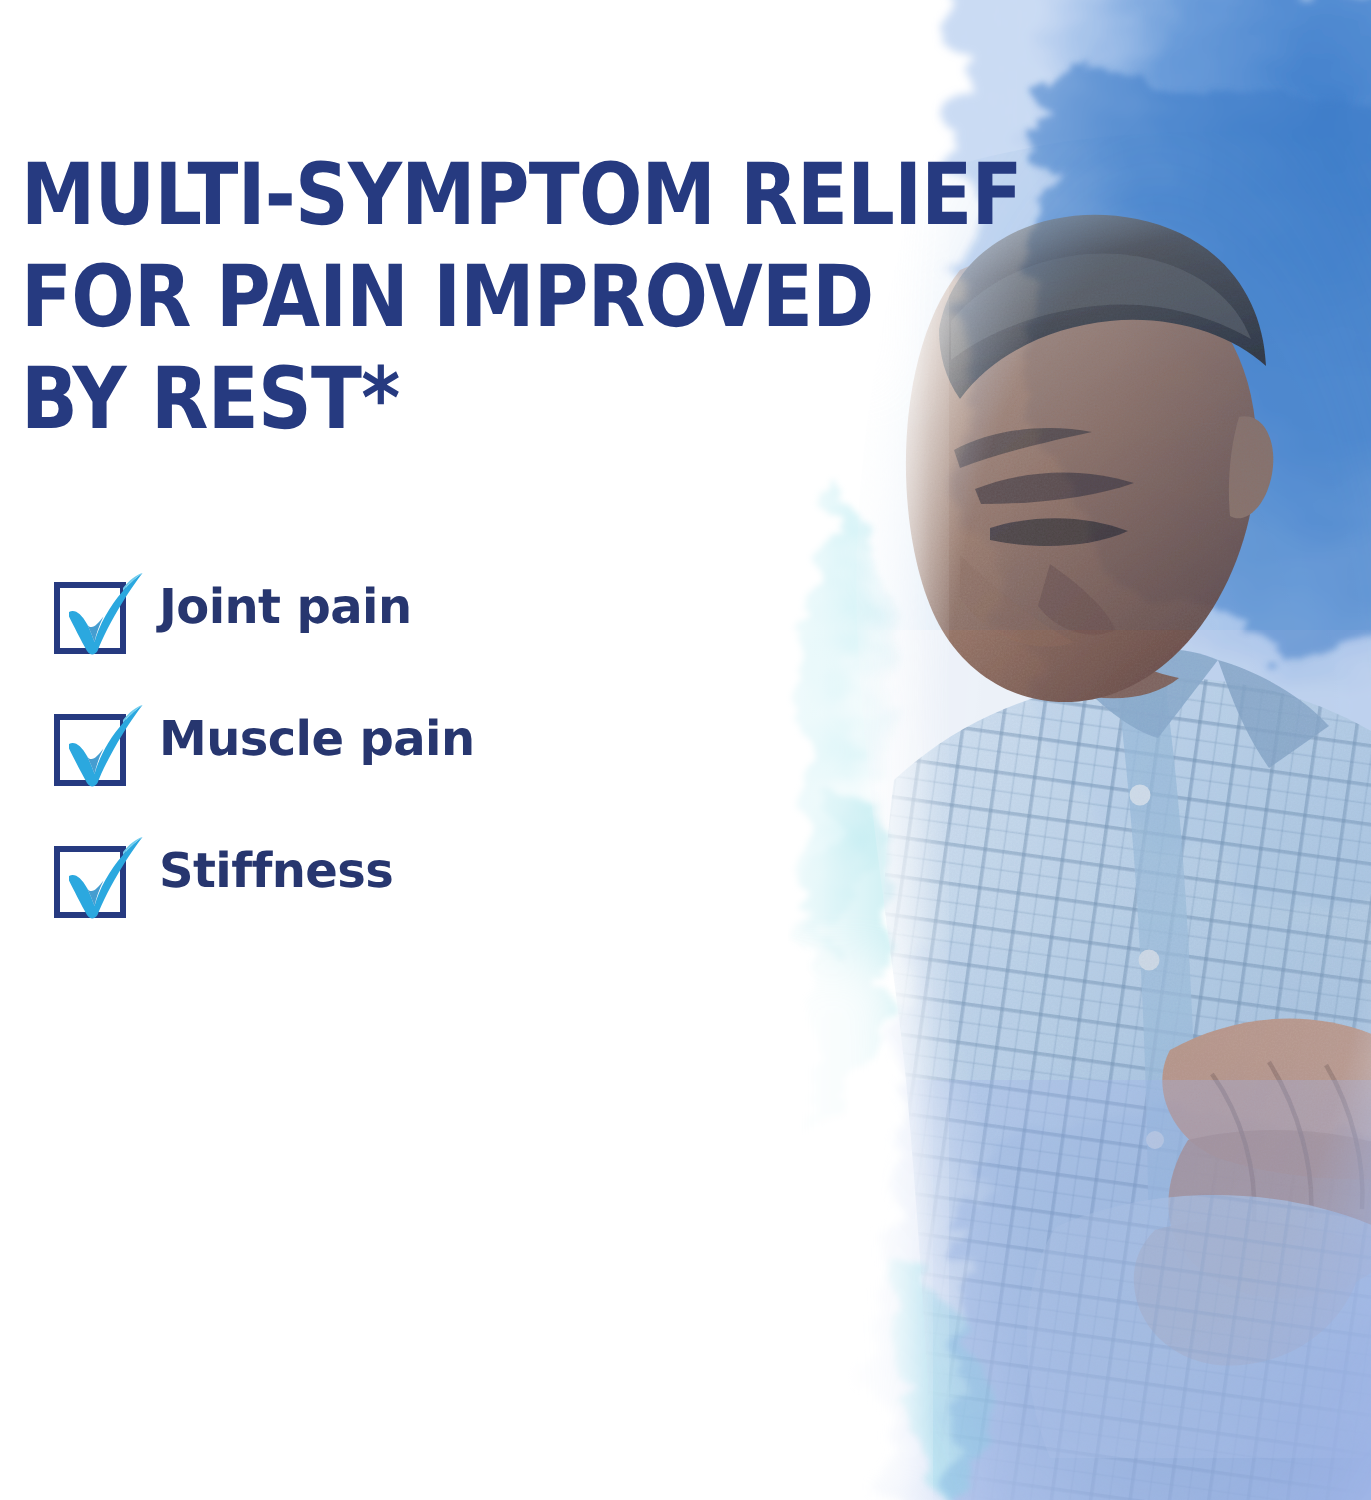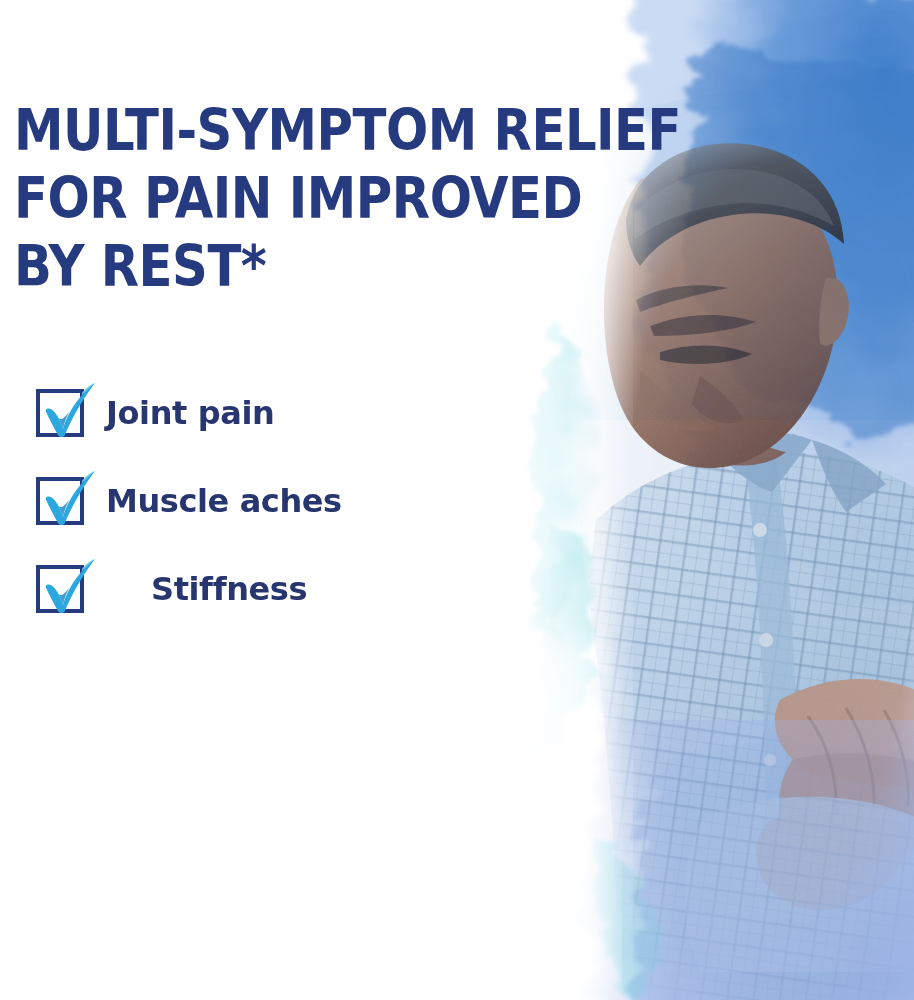--- a/index.html
+++ b/index.html
@@ -56,25 +56,25 @@
 
   
   #checklist {
     position: absolute;
     left: 36px;
     top: 388px;
     width: 500px;
   }
   .check-row {
     display: flex;
-    align-items: center;
+    align-items: flex-start;
     height: 50px;
     margin-bottom: 38px;
   }
-  .check-row:last-child { margin-bottom: 0; gap: 45px; }
+  .check-row:last-child { margin-bottom: 0; }
 
   .checkbox {
     position: relative;
     flex: 0 0 auto;
     width: 48px;
     height: 48px;
     margin-right: 22px;
   }
   .checkbox .box {
     position: absolute;
@@ -309,21 +309,21 @@
 
     <li class="check-row">
       <span class="checkbox">
         <span class="box"></span>
         <svg class="tick" viewBox="0 0 62 62">
           <path d="M8,32 C12,30 16,33 20,40 C22,44 24,49 25,52 C28,41 35,28 44,18 C49,12 54,8 57,6 C54,10 49,17 44,25 C36,38 30,50 27,58 C25,61 22,61 20,58 C16,51 11,41 8,35 Z" fill="#2BA8DF"></path>
           <path d="M20,40 C22,44 24,49 25,52 C26,47 28,41 31,35 C27,40 23,45 20,40 Z" fill="#1785C4" opacity="0.8"></path>
           <path d="M44,18 C49,12 54,8 57,6 C53,7 48,11 44,16 Z" fill="#6fcdee"></path>
         </svg>
       </span>
-      <span class="check-label">Muscle aches</span>
+      <span class="check-label">Muscle pain</span>
     </li>
 
 
     <li class="check-row">
       <span class="checkbox">
         <span class="box"></span>
         <svg class="tick" viewBox="0 0 62 62">
           <path d="M8,32 C12,30 16,33 20,40 C22,44 24,49 25,52 C28,41 35,28 44,18 C49,12 54,8 57,6 C54,10 49,17 44,25 C36,38 30,50 27,58 C25,61 22,61 20,58 C16,51 11,41 8,35 Z" fill="#2BA8DF"></path>
           <path d="M20,40 C22,44 24,49 25,52 C26,47 28,41 31,35 C27,40 23,45 20,40 Z" fill="#1785C4" opacity="0.8"></path>
           <path d="M44,18 C49,12 54,8 57,6 C53,7 48,11 44,16 Z" fill="#6fcdee"></path>

